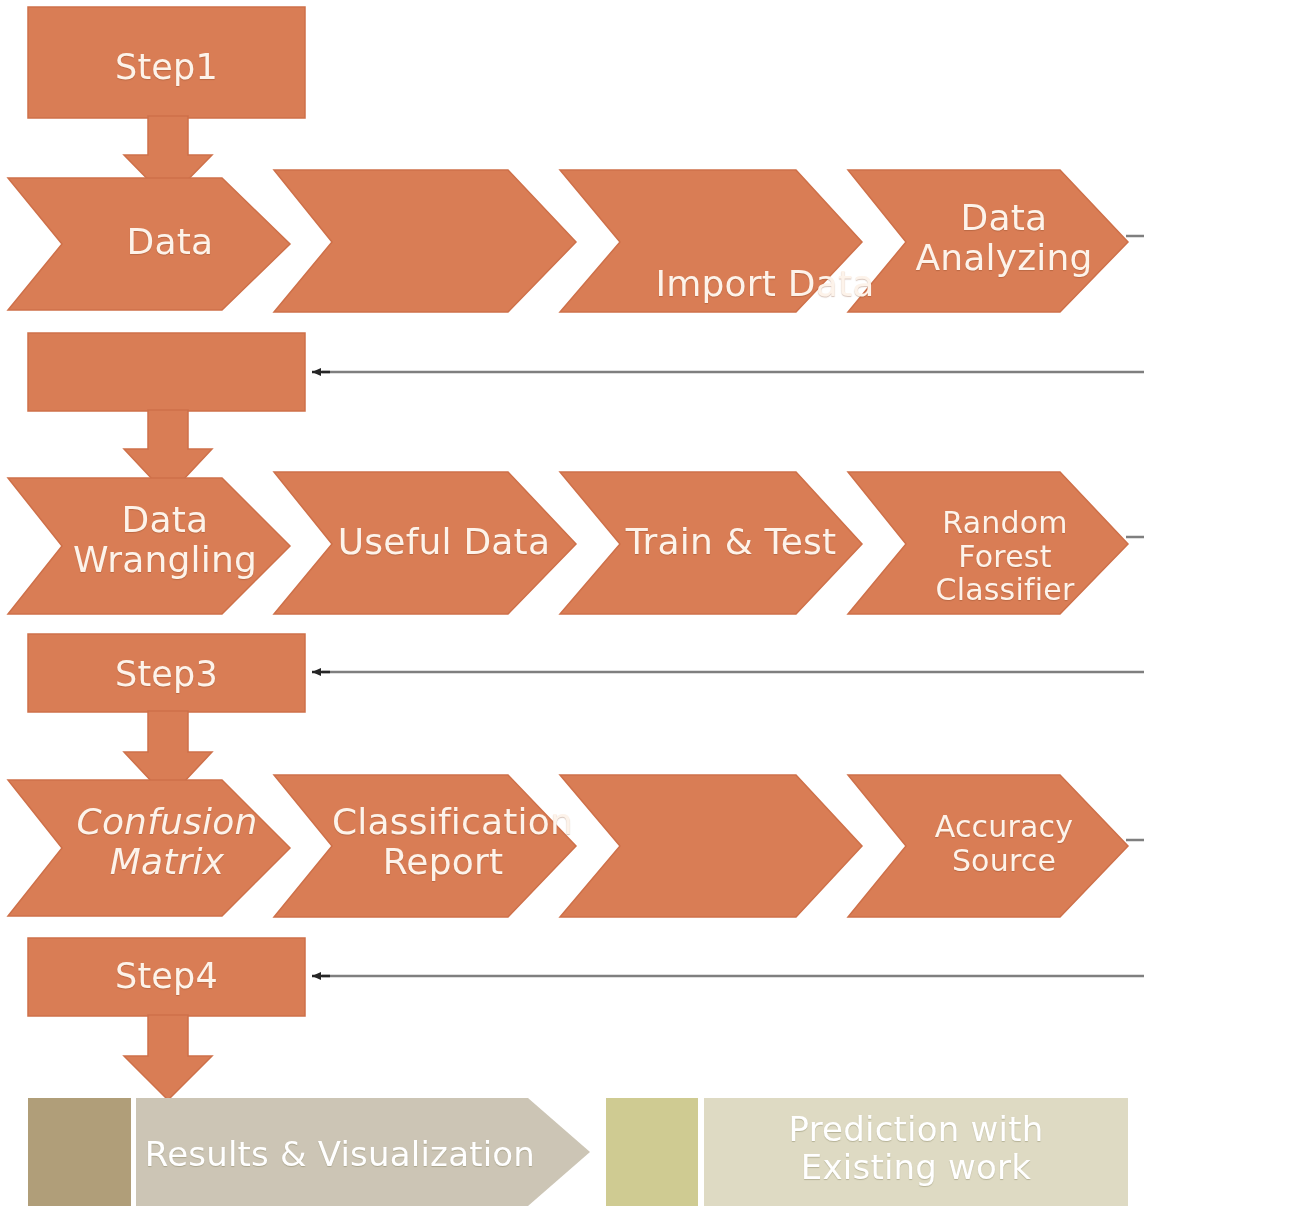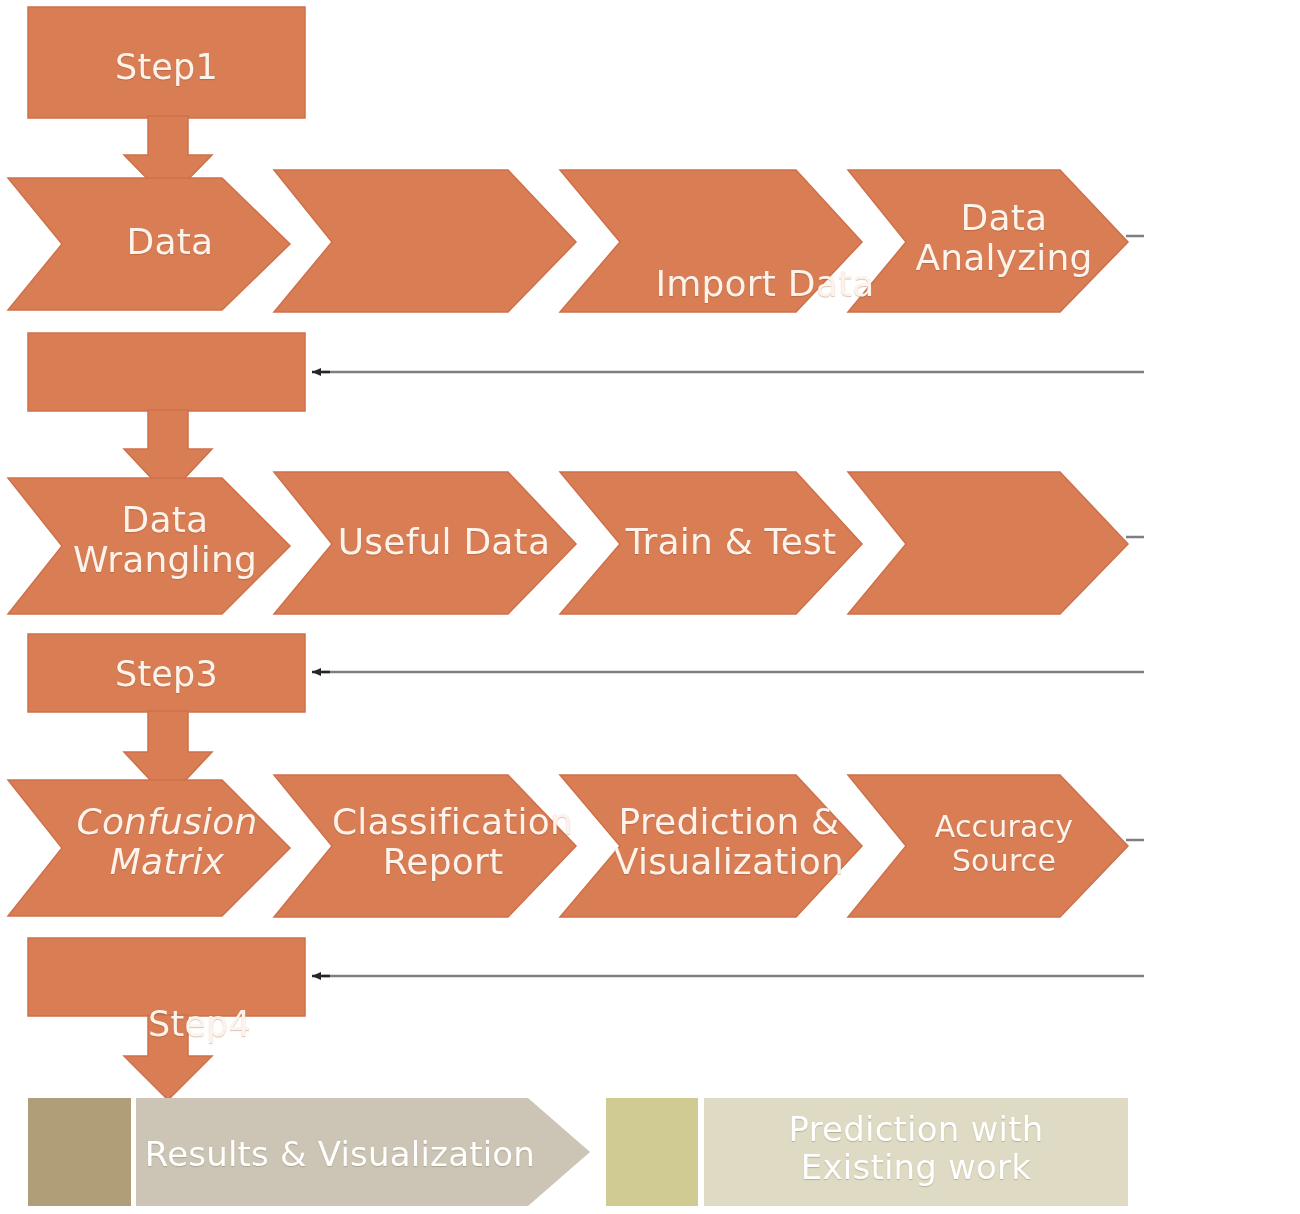--- a/index.html
+++ b/index.html
@@ -90,38 +90,38 @@
     <path d="M848,775 L1060,775 L1128,846 L1060,917 L848,917 L906,846 Z" fill="#D97D55" stroke="#CE7049" stroke-width="1.5"></path>
 
     <rect x="28" y="1098" width="103" height="108" fill="#B09E79"></rect>
     <path d="M136,1098 L528,1098 L590,1152 L528,1206 L136,1206 Z" fill="#CCC5B5"></path>
     <rect x="606" y="1098" width="92" height="108" fill="#CFCB92"></rect>
     <rect x="704" y="1098" width="424" height="108" fill="#DEDAC3"></rect>
   </svg>
 
   <div class="lbl step-lbl" style="left:28px;top:48px;width:277px;">Step1</div>
   <div class="lbl step-lbl" style="left:28px;top:655px;width:277px;">Step3</div>
-  <div class="lbl step-lbl" style="left:28px;top:1005px;width:277px;margin-left:33px;">Step4</div>
+  <div class="lbl step-lbl" style="left:28px;top:957px;width:277px;">Step4</div>
 
   <div class="lbl chev-lbl" style="left:72px;top:222px;width:196px;">Data</div>
   <div class="lbl chev-lbl" style="left:652px;top:220px;width:226px;margin-top:44px;">Import Data</div>
   <div class="lbl chev-lbl" style="left:906px;top:198px;width:196px;">Data
 Analyzing</div>
 
   <div class="lbl chev-lbl" style="left:58px;top:500px;width:214px;">Data
 Wrangling</div>
   <div class="lbl chev-lbl" style="left:336px;top:522px;width:216px;">Useful Data</div>
   <div class="lbl chev-lbl" style="left:618px;top:522px;width:226px;">Train &amp; Test</div>
+  <div class="lbl chev-lbl-sm" style="left:898px;top:506px;width:214px;">Random Forest
+Classifier</div>
 
   <div class="lbl chev-lbl" style="left:62px;top:802px;width:210px;font-style:italic;">Confusion
 Matrix</div>
   <div class="lbl chev-lbl" style="left:332px;top:802px;width:222px;">Classification
 Report</div>
-  <div class="lbl chev-lbl" style="left:614px;top:802px;width:230px;">Prediction &amp;
-Visualization</div>
   <div class="lbl chev-lbl-sm" style="left:900px;top:810px;width:208px;">Accuracy
 Source</div>
 
   <div class="lbl bottom-lbl" style="left:140px;top:1135px;width:400px;">Results &amp; Visualization</div>
   <div class="lbl bottom-lbl" style="left:710px;top:1110px;width:412px;">Prediction with
 Existing work</div>
 
   <div class="hit" style="left:28px;top:7px;width:277px;height:111px;"></div>
   <div class="hit" style="left:28px;top:333px;width:277px;height:78px;"></div>
   <div class="hit" style="left:28px;top:634px;width:277px;height:78px;"></div>

